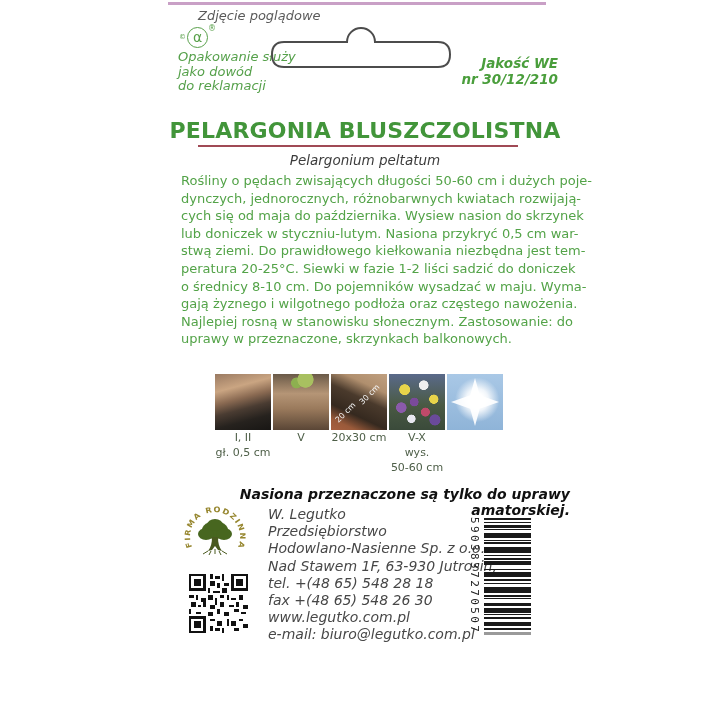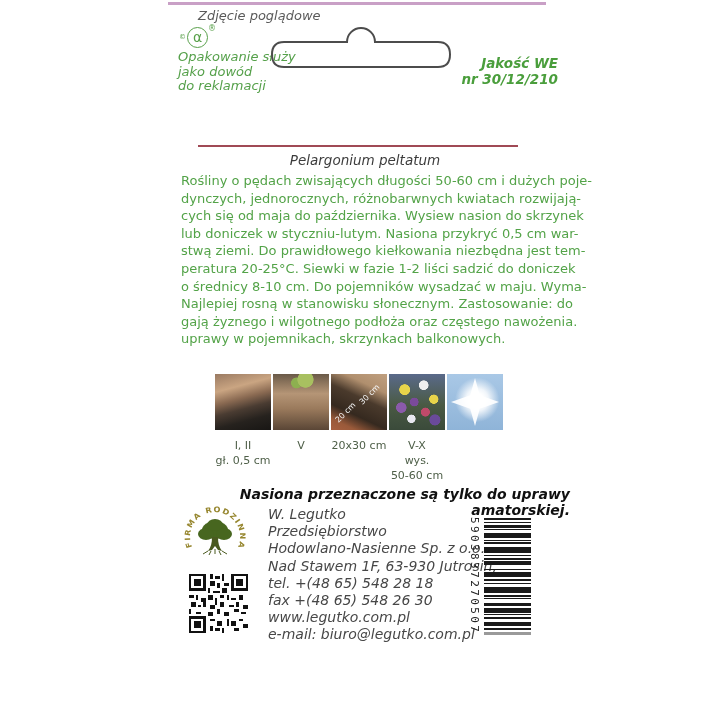--- a/index.html
+++ b/index.html
@@ -51,21 +51,21 @@
      radial-gradient(circle at 40% 80%,#e8e8f0 0 7%,rgba(0,0,0,0) 8%),
      radial-gradient(circle at 82% 82%,#6a4a9a 0 8%,rgba(0,0,0,0) 9%),
      linear-gradient(180deg,#5a6a8a 0%,#4a5a44 55%,#3a4a3a 100%);}
   .photo-sun{background:radial-gradient(circle at 54% 46%,#ffffff 0 15%,rgba(255,255,255,.85) 26%,rgba(255,255,255,0) 52%),
      linear-gradient(180deg,#a9c8e6 0%,#8fb4d8 100%);}
   .photo-sun::after{content:"";position:absolute;inset:4px;background:rgba(255,255,255,.9);
      clip-path:polygon(50% 0,60% 36%,100% 50%,60% 64%,50% 100%,40% 64%,0 50%,40% 36%);}
   .spacing-ann{position:absolute;color:#f2f2f2;font-size:8px;transform:rotate(-45deg);}
   .ann-20{left:2px;top:34px;}
   .ann-30{left:26px;top:16px;}
-  .pict-lines{margin-top:8px;text-align:center;}
+  .pict-lines{text-align:center;}
   .pict-line{white-space:nowrap;font-size:11px;line-height:15px;color:#4e5f48;}
 
   
   .notice{position:absolute;left:160px;top:486px;width:410px;text-align:right;
     font-size:14px;font-weight:bold;font-style:italic;color:#101010;}
 
   
   .logo-svg{position:absolute;left:183px;top:505px;width:64px;height:64px;}
   .qr-svg{position:absolute;left:189px;top:574px;width:59px;height:59px;}
   .address{position:absolute;left:268px;top:506px;font-size:14px;font-style:italic;color:#474747;line-height:17.2px;}
@@ -97,34 +97,35 @@
 
   <svg class="tab-svg" viewBox="0 0 720 100">
     <path d="M 284 42 L 347 42 A 14 14 0 0 1 375 42 L 438 42 Q 450 42 450 54.5 Q 450 67 438 67 L 284 67 Q 272 67 272 54.5 Q 272 42 284 42 Z" fill="none" stroke="#4c4c4c" stroke-width="2"></path>
   </svg>
 
   <div class="quality">
     <div>Jakość WE</div>
     <div>nr 30/12/210</div>
   </div>
 
+  <div class="title">PELARGONIA BLUSZCZOLISTNA</div>
   <div class="title-underline"></div>
   <div class="latin">Pelargonium peltatum</div>
 
   <div class="desc">
     <div class="dl">Rośliny o pędach zwisających długości 50-60 cm i dużych poje-</div>
     <div class="dl">dynczych, jednorocznych, różnobarwnych kwiatach rozwijają-</div>
     <div class="dl">cych się od maja do października. Wysiew nasion do skrzynek</div>
     <div class="dl">lub doniczek w styczniu-lutym. Nasiona przykryć 0,5 cm war-</div>
     <div class="dl">stwą ziemi. Do prawidłowego kiełkowania niezbędna jest tem-</div>
     <div class="dl">peratura 20-25°C. Siewki w fazie 1-2 liści sadzić do doniczek</div>
     <div class="dl">o średnicy 8-10 cm. Do pojemników wysadzać w maju. Wyma-</div>
+    <div class="dl">gają żyznego i wilgotnego podłoża oraz częstego nawożenia.</div>
     <div class="dl">Najlepiej rosną w stanowisku słonecznym. Zastosowanie: do</div>
-    <div class="dl">gają żyznego i wilgotnego podłoża oraz częstego nawożenia.</div>
-    <div class="dl dl-last">uprawy w pojemnikach, skrzynkach balkonowych.</div>
+    <div class="dl dl-last">uprawy w przeznaczone, skrzynkach balkonowych.</div>
   </div>
 
   <div class="picts">
 
     <div class="pict-cell">
       <div class="tile photo-tray"></div>
       <div class="pict-lines">
         <div class="pict-line">I, II</div>
         <div class="pict-line">gł. 0,5 cm</div>
       </div>

